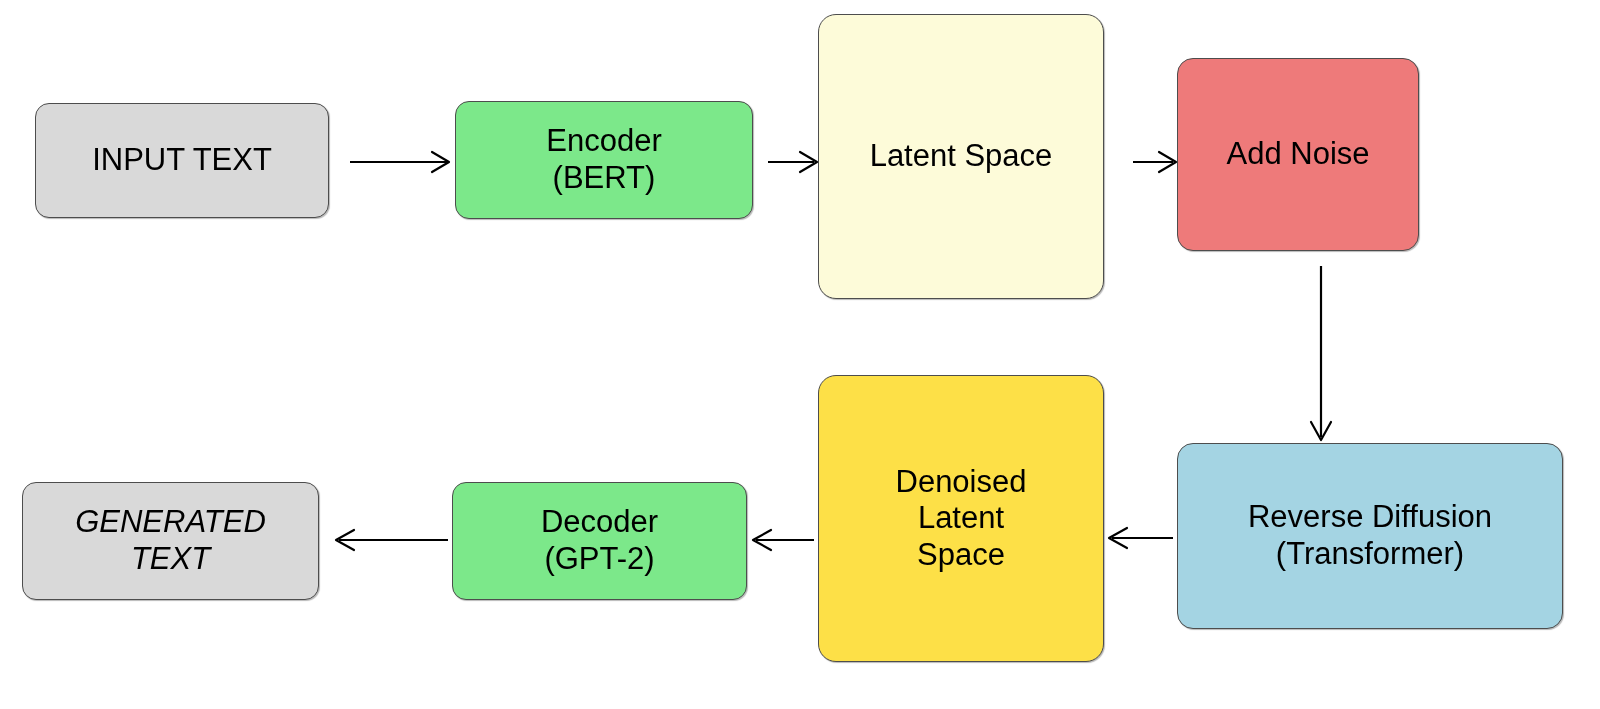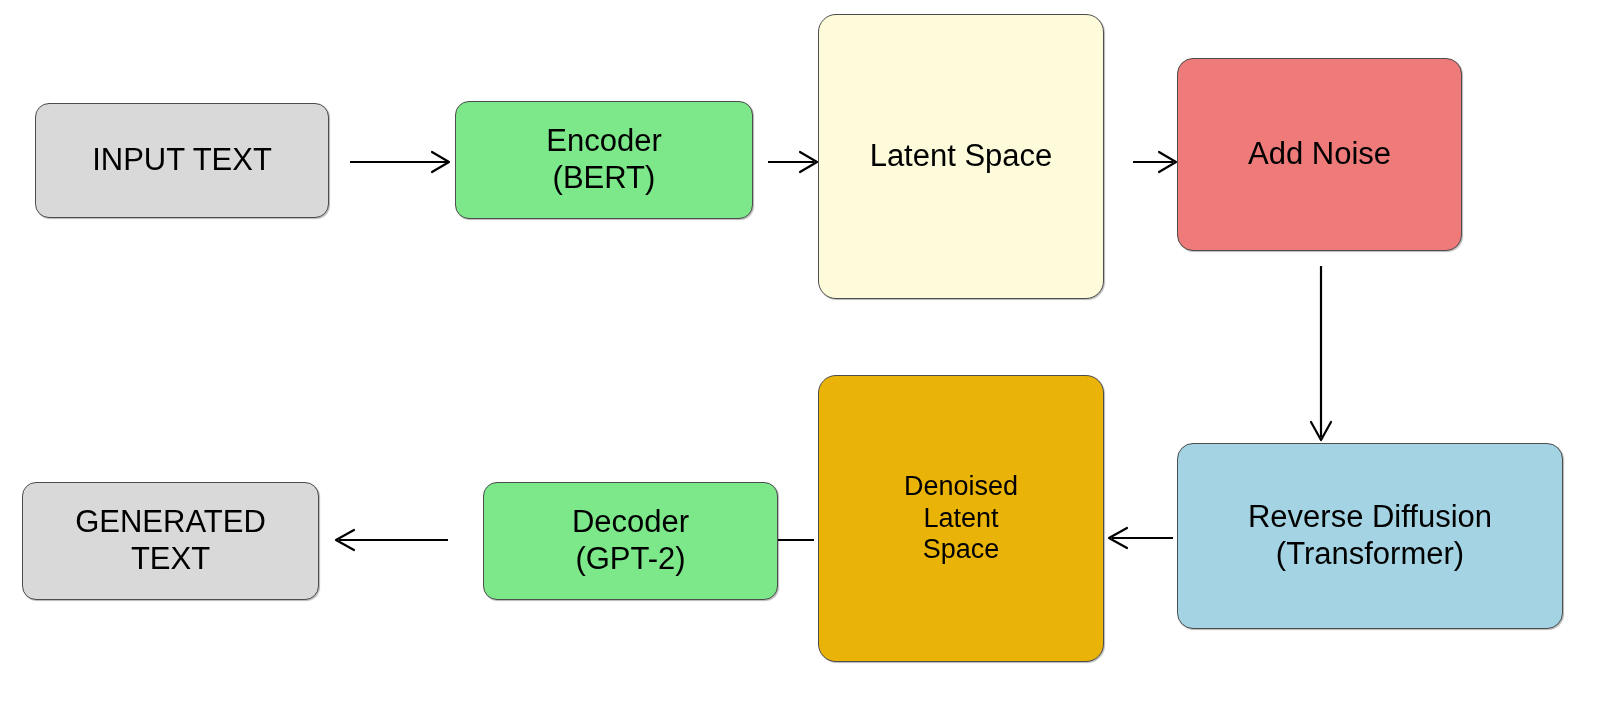--- a/index.html
+++ b/index.html
@@ -49,44 +49,44 @@
     left: 455px; top: 101px; width: 298px; height: 118px;
     background: #7ce88a; border-radius: 14px;
     font-size: 31px;
   }
   .n-latent-space {
     left: 818px; top: 14px; width: 286px; height: 285px;
     background: #fdfbd9; border-radius: 18px;
     font-size: 31px;
   }
   .n-add-noise {
-    left: 1177px; top: 58px; width: 285px; height: 193px;
+    left: 1177px; top: 58px; width: 242px; height: 193px;
     background: #ee7a7a; border-radius: 16px;
     font-size: 31px;
   }
   .n-reverse-diffusion {
     left: 1177px; top: 443px; width: 386px; height: 186px;
     background: #a4d4e3; border-radius: 16px;
     font-size: 31px;
   }
   .n-denoised-latent {
     left: 818px; top: 375px; width: 286px; height: 287px;
-    background: #eab308; border-radius: 18px;
-    font-size: 27px;
+    background: #fde047; border-radius: 18px;
+    font-size: 31px;
   }
   .n-decoder {
     left: 452px; top: 482px; width: 295px; height: 118px;
     background: #7ce88a; border-radius: 14px;
     font-size: 31px;
-    margin-left: 31px;
   }
   .n-generated-text {
     left: 22px; top: 482px; width: 297px; height: 118px;
     background: #d9d9d9; border-radius: 14px;
     font-size: 31px;
+    font-style: italic;
   }
 
   #edges {
     position: absolute;
     left: 0; top: 0;
     width: 1600px;
     height: 709px;
     pointer-events: none;
   }
   .edge-line {

